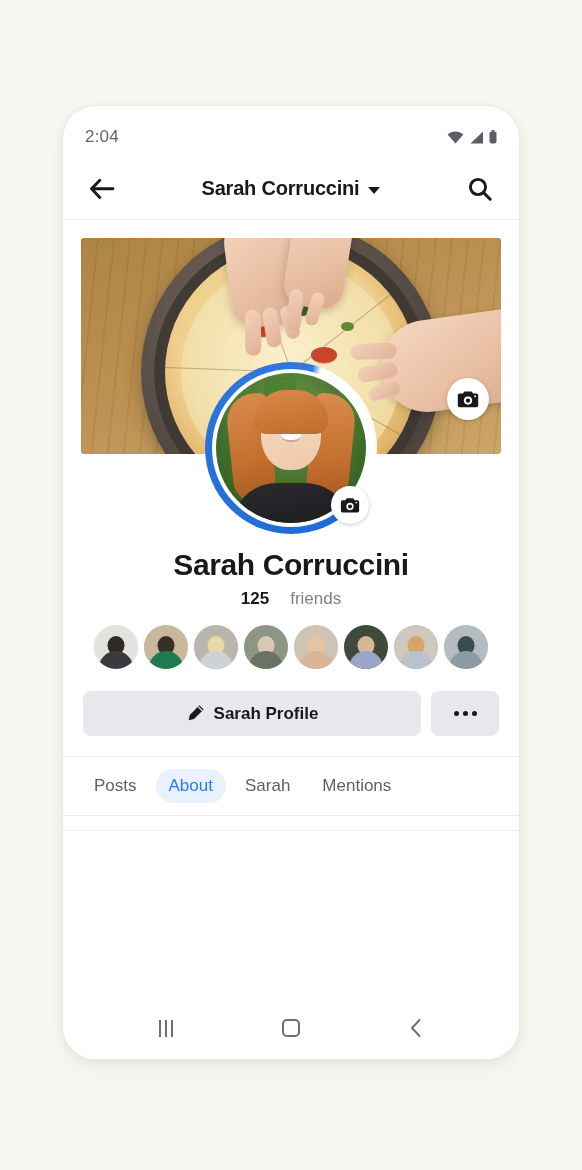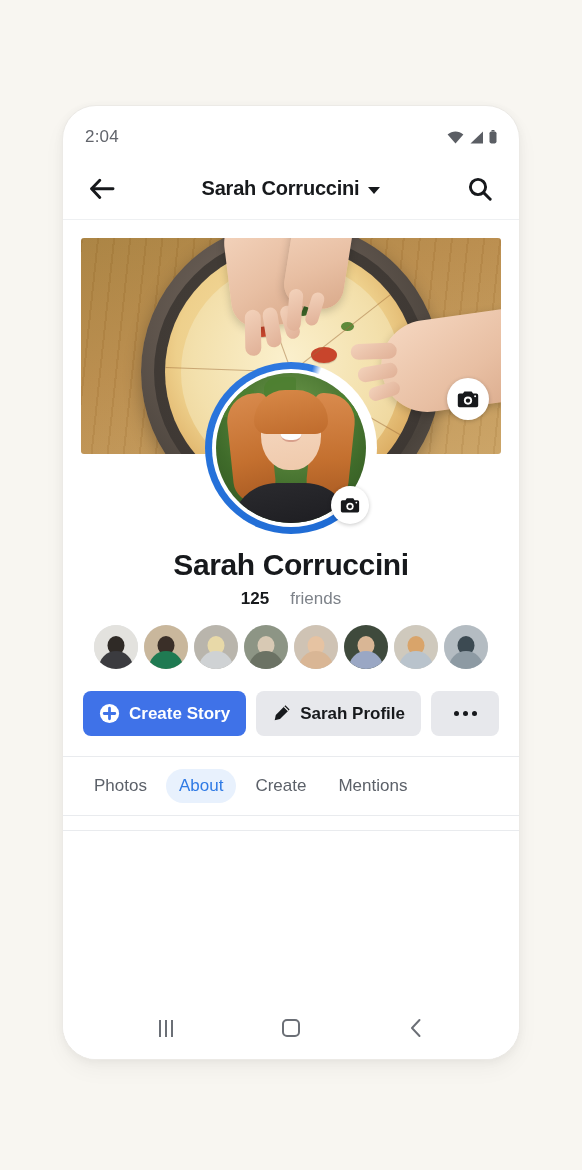--- a/index.html
+++ b/index.html
@@ -553,50 +553,43 @@
             <span class="body" style="background:#b9c3cc"></span>
           </div>
         <div class="fa">
             <span class="bg" style="background:#b4bcc2"></span>
             <span class="head" style="background:#3c4a52"></span>
             <span class="body" style="background:#8d9aa3"></span>
           </div>
       </div>
 
       <div class="actions">
-        <div class="btn btn-primary">
-          <svg width="21" height="21" viewBox="0 0 21 21">
-            <circle cx="10.5" cy="10.5" r="9.6" fill="#ffffff"></circle>
-            <path d="M10.5 5.2 v10.6 M5.2 10.5 h10.6" stroke="#3f72e8" stroke-width="2.8" stroke-linecap="round"></path>
-          </svg>
-          <span>Create Story</span>
-        </div>
 
         <div class="btn btn-secondary">
           <svg width="19" height="19" viewBox="0 0 19 19">
             <path d="M13.4 1.3 l4.2 4.2 -9.6 9.6 -5.3 1.1 1.1 -5.3 z" fill="#17191c"></path>
             <path d="M12.1 2.6 l4.2 4.2" stroke="#ffffff" stroke-width="1.2"></path>
           </svg>
           <span>Sarah Profile</span>
         </div>
 
         <div class="btn btn-more">
           <span class="dots">
               <i></i>
               <i></i>
               <i></i>
             </span>
         </div>
       </div>
 
       <div class="tabs-sep"></div>
       <div class="tabs">
-        <div class="tab">Photos</div>
+        <div class="tab">Posts</div>
         <div class="tab active">About</div>
-        <div class="tab">Create</div>
+        <div class="tab">Sarah</div>
         <div class="tab">Mentions</div>
       </div>
       <div class="tabs-bottom-sep"></div>
 
       <div class="bio-bottom-sep"></div>
     </div>
 
     <div class="navbar">
       <div class="nav-btn">
         <span class="nav-recents">

